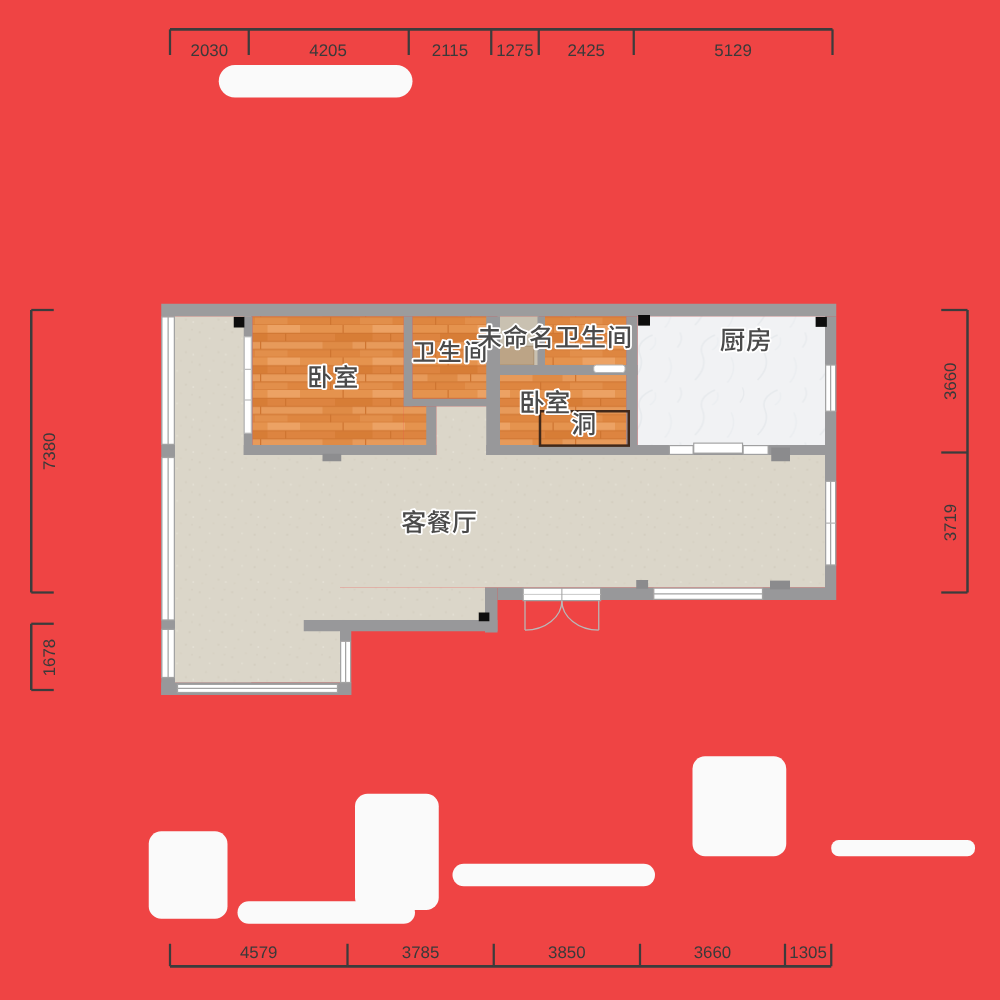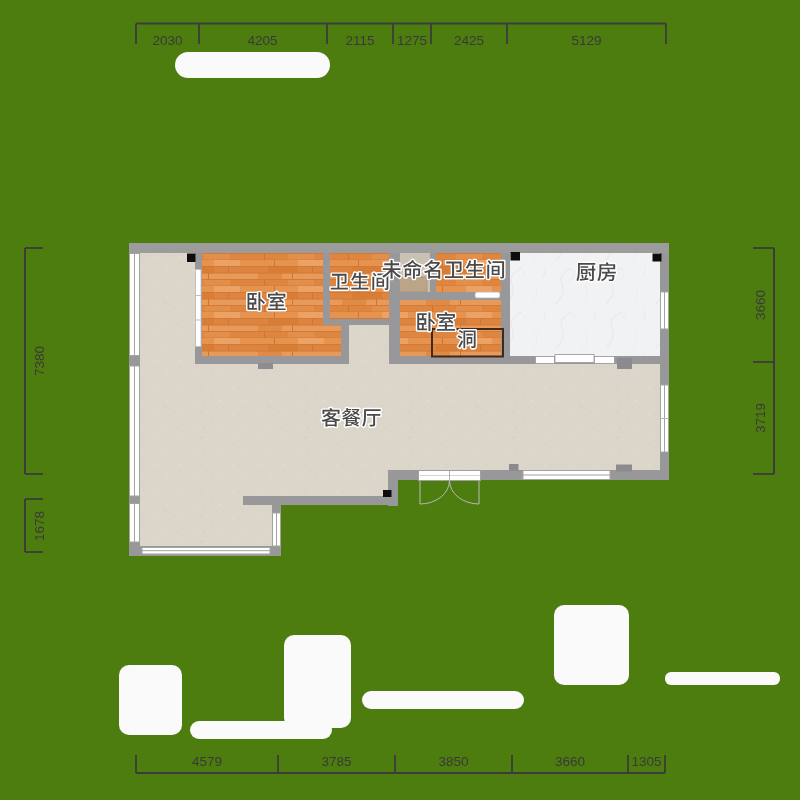--- a/index.html
+++ b/index.html
@@ -1,16 +1,16 @@
 <!DOCTYPE html>
 <html><head>
 <meta charset="utf-8">
 <style>
 html,body{margin:0;padding:0;background:#ffffff;}
-#page{width:800px;height:800px;position:relative;background:#4d7c0f;font-family:"Liberation Sans",sans-serif;}
+#page{width:800px;height:800px;position:relative;background:#ef4444;font-family:"Liberation Sans",sans-serif;}
 svg{position:absolute;left:0;top:0;}
 text{font-family:"Liberation Sans",sans-serif;}
 .dim{fill:#3a3a3a;font-size:13.5px;}
 </style>
 </head>
 <body>
 <div id="page">
 <svg width="800" height="800" viewBox="0 0 800 800">
 <defs>
 <pattern id="wood" width="84" height="26" patternUnits="userSpaceOnUse">

